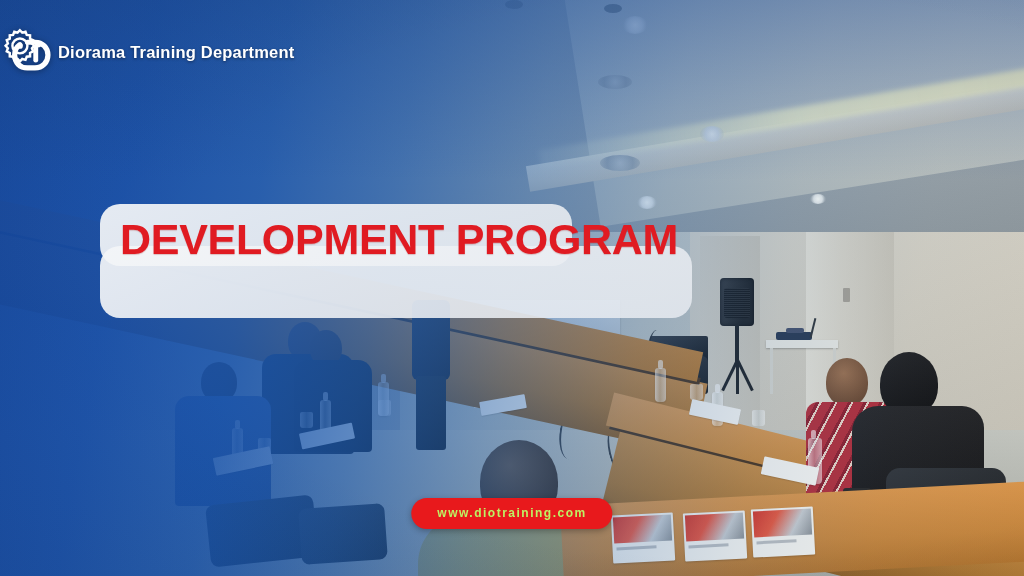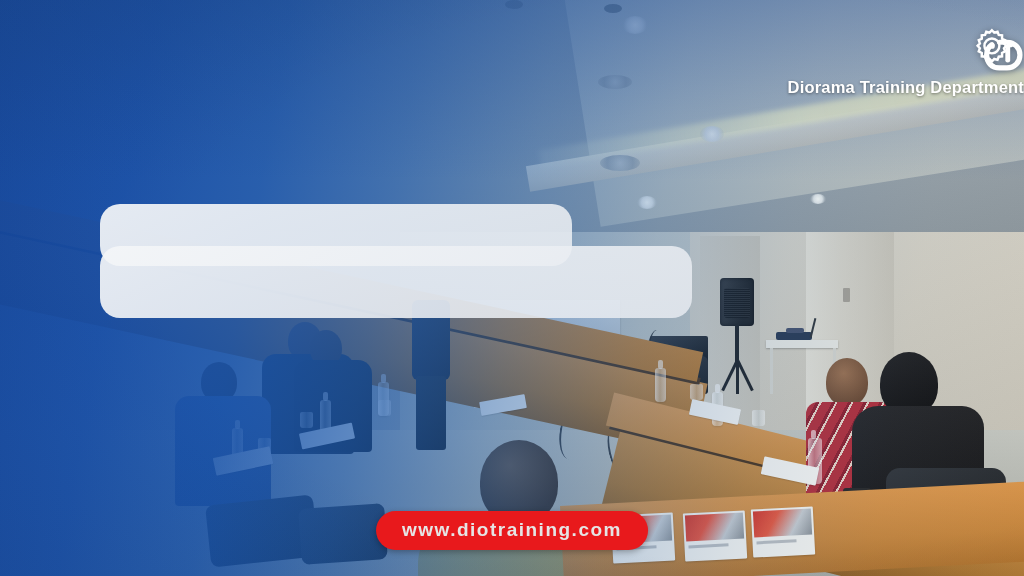--- a/index.html
+++ b/index.html
@@ -254,21 +254,21 @@
     background:radial-gradient(130% 115% at 72% 48%, rgba(0,0,0,0) 42%, rgba(10,30,60,.18) 100%);
   }
   .overlay-top {
     position:absolute; left:0; top:0; width:1024px; height:180px;
     background:linear-gradient(180deg, rgba(26,70,140,.42), rgba(26,70,140,0));
   }
 
   
   .brand {
     position:absolute; left:0; top:26px; width:1024px;
-    display:flex; flex-direction:column; align-items:flex-end; 
+    display:flex; flex-direction:row; align-items:center; gap:6px;
     z-index:8;
   }
   .brand-logo { width:52px; height:52px; display:block; filter:drop-shadow(0 1px 3px rgba(0,0,0,.35)); }
   .brand-name {
     color:#ffffff; font-size:16.5px; font-weight:bold; letter-spacing:.2px;
     text-shadow:0 1px 3px rgba(0,0,0,.45);
   }
 
   
   .title-wrap { position:absolute; left:100px; top:204px; z-index:9; }
@@ -289,24 +289,24 @@
     font-size:43px; line-height:50px; font-weight:bold;
     letter-spacing:-.3px;
     text-shadow:0 1px 1px rgba(150,0,0,.22);
     white-space:nowrap;
   }
   .title-line { display:block; }
 
   
   .url-pill {
     position:absolute; left:50%; transform:translateX(-50%);
-    top:511px; z-index:9;
+    top:498px; z-index:9;
     background:#e8191c;
-    color:#e5e5e5;
-    font-size:19px; font-weight:bold; letter-spacing:1.5px;
+    color:#bef264;
+    font-size:12px; font-weight:bold; letter-spacing:1.5px;
     padding:8px 26px 9px;
     border-radius:999px;
     box-shadow:0 2px 6px rgba(0,0,0,.3);
     white-space:nowrap;
   }
 </style>
 </head>
 <body>
 
 <div class="stage">
@@ -464,18 +464,19 @@
         <circle cx="47" cy="22" r="4.2" fill="#ffffff"></circle>
       </svg>
     </span>
     <div class="brand-name">Diorama Training Department</div>
   </div>
 
   <div class="title-wrap">
     <div class="title-bg1"></div>
     <div class="title-bg2"></div>
     <div class="title-text">
+      <span class="title-line">DEVELOPMENT PROGRAM</span>
     </div>
   </div>
 
   <div class="url-pill">www.diotraining.com</div>
 
 </div>
 
 </body></html>

